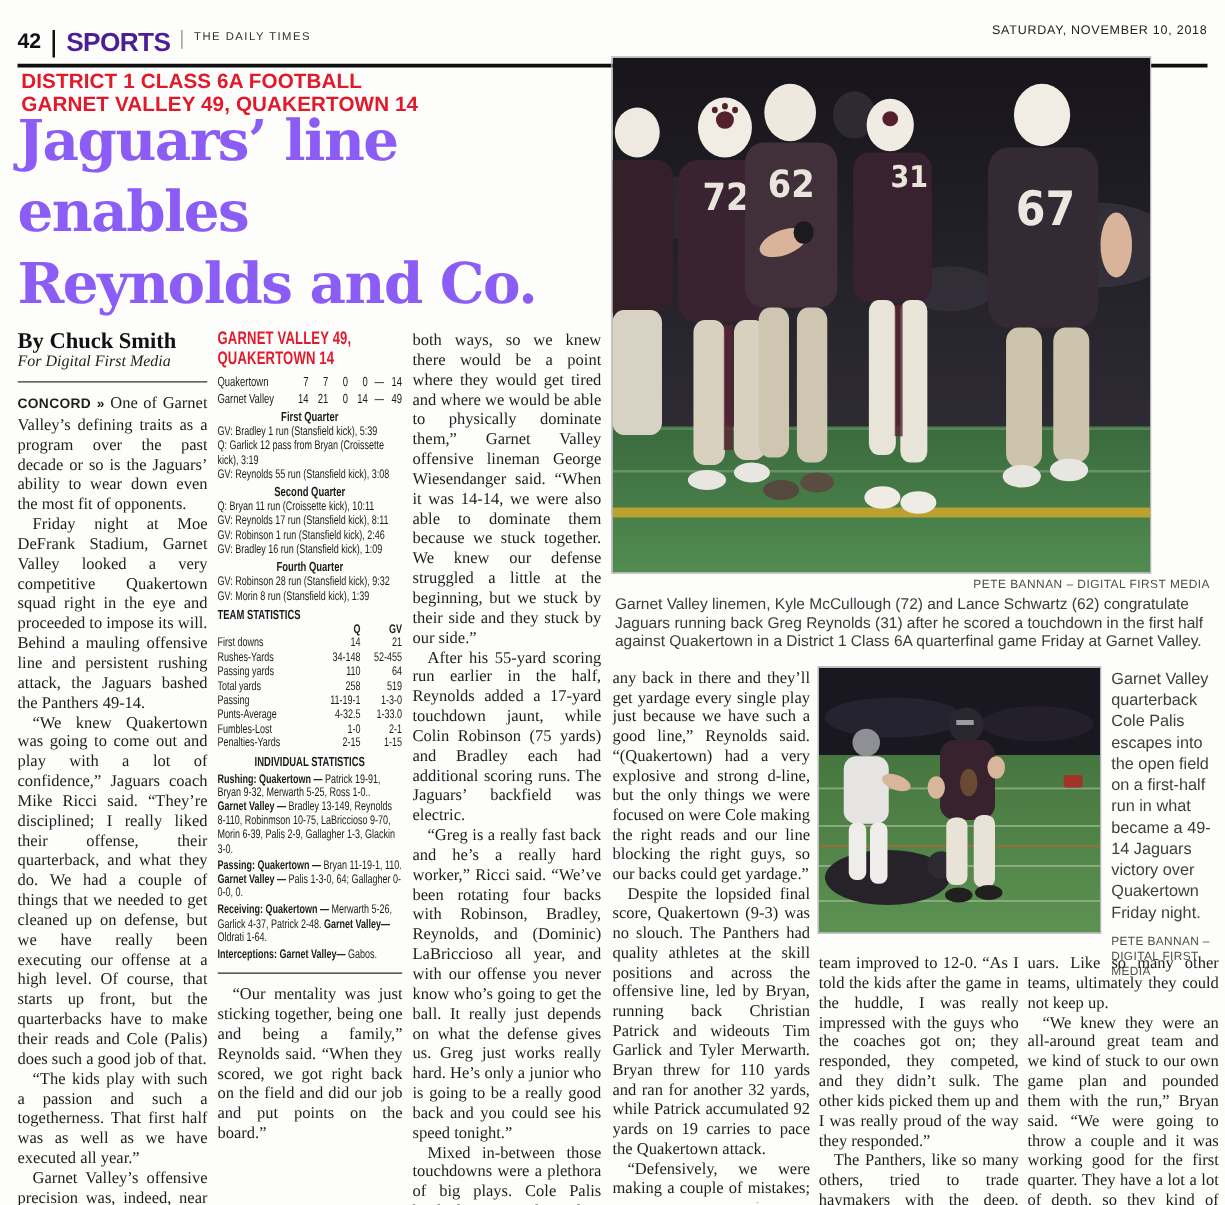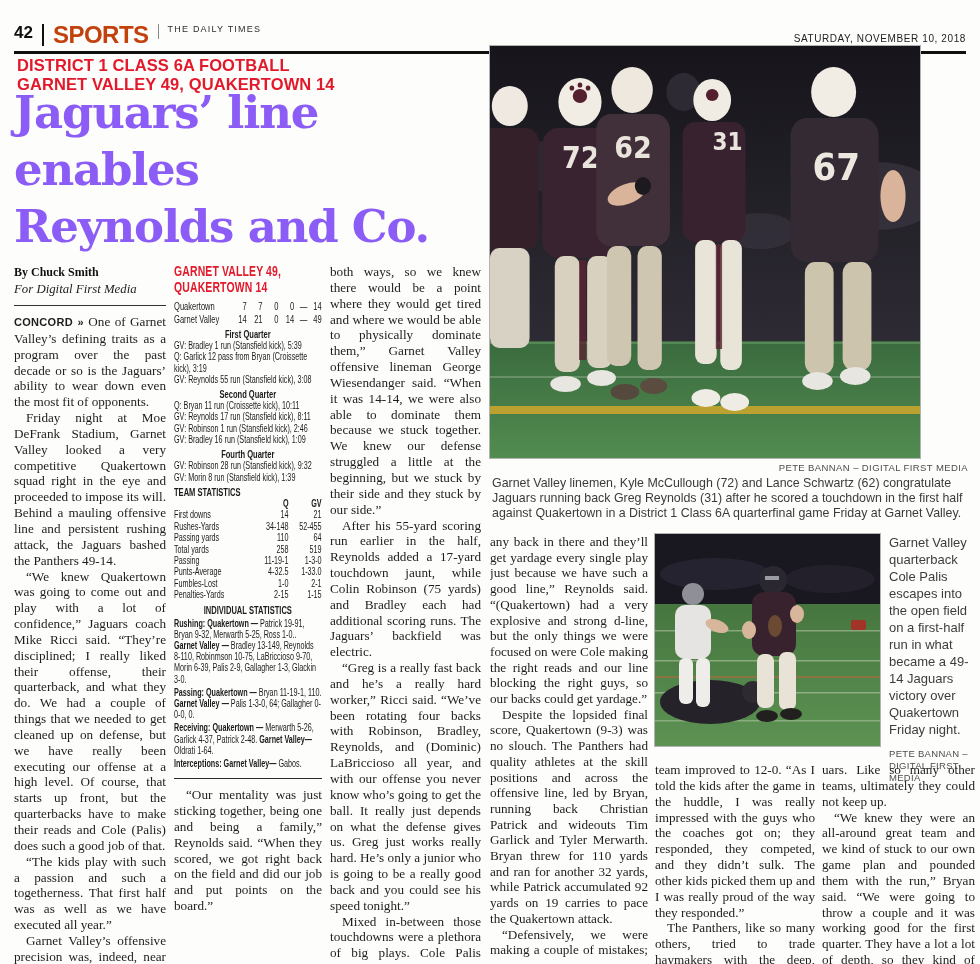--- a/index.html
+++ b/index.html
@@ -8,23 +8,23 @@
 
   
   .masthead{position:absolute;left:14px;right:14px;top:12px;height:34px;
             border-bottom:3px solid #0f0f0f;display:flex;align-items:flex-end;
             justify-content:space-between;padding-bottom:5px;
             font-family:"Liberation Sans",sans-serif;}
   .mh-left{display:flex;gap:9px;}
   .mh-page{font-size:17px;font-weight:bold;color:#101010;line-height:17px;}
   .mh-bar{width:2px;height:22px;background:#101010;}
   .mh-bar.light{width:1px;height:15px;background:#8a8a8a;}
-  .mh-section{font-size:24px;font-weight:bold;letter-spacing:-.5px;color:#c2410c;line-height:21px;}
+  .mh-section{font-size:21px;font-weight:bold;letter-spacing:-.5px;color:#4c1d95;line-height:21px;}
   .mh-pub{font-size:9px;letter-spacing:1.2px;color:#2e2e2e;padding-bottom:3px;}
-  .mh-date{font-size:10px;letter-spacing:.6px;color:#222;padding-bottom:2px;}
+  .mh-date{font-size:10px;letter-spacing:.6px;color:#222;padding-bottom:16px;}
 
   
   .kicker{position:absolute;left:17px;top:56px;font-family:"Liberation Sans",sans-serif;
           font-weight:bold;color:#e2192b;font-size:16.5px;line-height:18.5px;letter-spacing:.1px;}
   .headline{position:absolute;left:14px;top:84px;width:480px;font-family:"DejaVu Serif",serif;
             font-weight:bold;font-size:45px;line-height:57px;color:#8b5cf6;letter-spacing:-1.2px;}
 
   
   .photo-main{position:absolute;left:490px;top:46px;width:430px;height:412px;outline:1px solid #b3b3b3;}
   .credit-main{position:absolute;left:490px;top:462px;width:478px;text-align:right;
@@ -45,21 +45,21 @@
   .col3{left:330px;top:264px;width:151px;height:700px;}
   .col4{left:490px;top:534px;width:158px;height:428px;line-height:15.7px;}
   .col5{left:655px;top:762px;width:160px;height:202px;}
   .col6{left:822px;top:762px;width:153px;height:202px;}
   .para{margin:0;text-indent:12px;}
   .para.noindent{text-indent:0;}
   .lead-label{font-family:"Liberation Sans",sans-serif;font-weight:bold;font-size:11px;letter-spacing:.3px;}
 
   
   .byline-block{border-bottom:1px solid #333;padding-bottom:8px;margin-bottom:8px;text-align:left;}
-  .byline{font-weight:bold;font-size:12px;line-height:17px;color:#111;}
+  .byline{font-weight:bold;font-size:18px;line-height:17px;color:#111;}
   .byline-aff{font-style:italic;font-size:12.8px;line-height:16px;color:#222;}
 
   
   .bs-wrap{transform:scaleX(.72);transform-origin:0 0;width:205px;
            font-family:"Liberation Sans",sans-serif;color:#1a1a1a;text-align:left;}
   .bs-title{color:#e2192b;font-weight:bold;font-size:14.5px;line-height:15.5px;letter-spacing:.2px;}
   .bs-linescore{margin-top:5px;font-size:10.5px;line-height:12.5px;}
   .ls-row{display:flex;}
   .ls-team{flex:1;}
   .ls-q{width:22px;text-align:right;}

